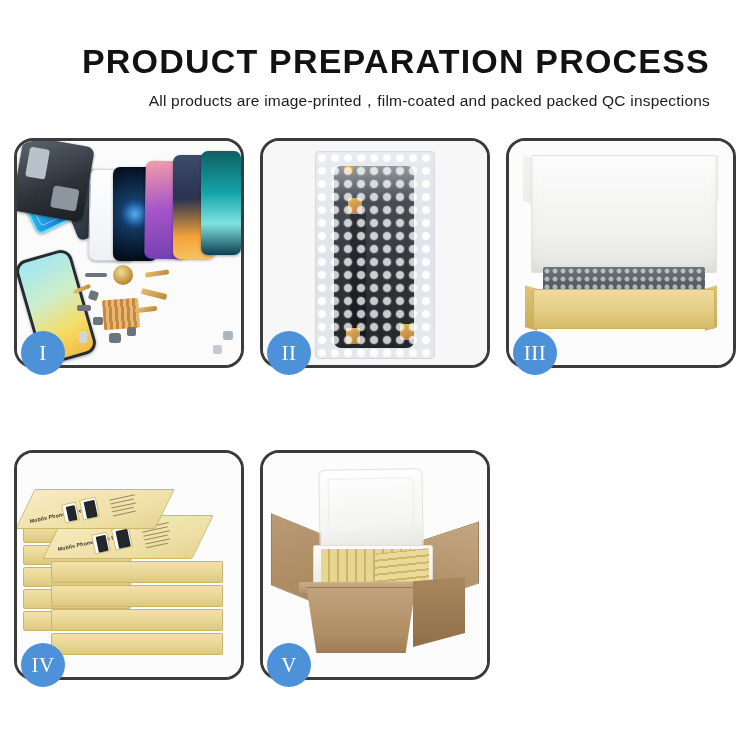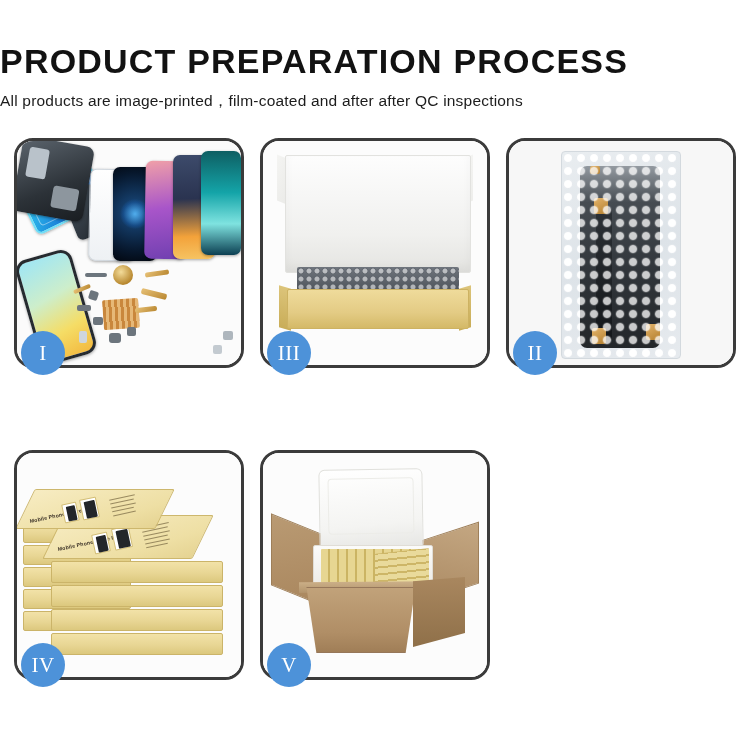--- a/index.html
+++ b/index.html
@@ -9,21 +9,21 @@
     font-family: "Liberation Sans", sans-serif;
     overflow: hidden;
   }
   #page {
     position: relative;
     width: 750px; height: 750px;
     background: #ffffff;
   }
 
   
-  .header { position: absolute; top: 0; left: 0; width: 710px; text-align: left; }
+  .header { position: absolute; top: 0; left: 0; width: 710px; text-align: right; }
   .title {
     margin-top: 42px;
     font-size: 34px;
     font-weight: bold;
     letter-spacing: 1.2px;
     color: #121212;
     font-family: "Liberation Sans", sans-serif;
     white-space: nowrap;
   }
   .subtitle {
@@ -412,21 +412,21 @@
     border-radius: 1px;
   }
 </style>
 </head>
 <body>
 
 <div id="page">
 
   <div class="header">
     <div class="title">PRODUCT PREPARATION PROCESS</div>
-    <div class="subtitle">All products are image-printed，film-coated and after after QC inspections</div>
+    <div class="subtitle">All products are image-printed，film-coated and packed packed QC inspections</div>
   </div>
 
   <div class="grid">
 
     <div class="panel">
       <div class="panel-inner p1">
         <div class="ph ph-blue"></div>
         <div class="ph ph-back"></div>
         <div class="ph ph-white"></div>
         <div class="ph ph-dark"></div>
@@ -448,45 +448,45 @@
         <div class="chip-gold" style="left:124px;top:150px;width:26px;height:6px;transform:rotate(14deg);"></div>
         <div class="chip-gold" style="left:118px;top:166px;width:22px;height:5px;transform:rotate(-6deg);"></div>
         <div class="chip-gold" style="left:56px;top:146px;width:18px;height:4px;transform:rotate(-22deg);"></div>
         <div class="chip" style="left:206px;top:190px;width:10px;height:9px;background:#aeb6bd;"></div>
         <div class="chip" style="left:196px;top:204px;width:9px;height:9px;background:#c3cad0;"></div>
       </div>
       <div class="badge">I</div>
     </div>
 
     <div class="panel">
-      <div class="panel-inner p3">
-        <div class="lid-flap-l"></div>
-        <div class="lid-flap-r"></div>
-        <div class="lid-back"></div>
-        <div class="box-bubble-fill"></div>
-        <div class="box-side-l"></div>
-        <div class="box-side-r"></div>
-        <div class="box-front"></div>
-      </div>
-      <div class="badge">III</div>
-    </div>
-
-    <div class="panel">
       <div class="panel-inner p2">
         <div class="bubble-bag">
           <div class="bag-screen"></div>
           <div class="bag-flex"></div>
           <div class="bag-tab" style="left:32px;top:46px;"></div>
           <div class="bag-tab" style="left:28px;top:14px;width:10px;height:8px;"></div>
           <div class="bag-tab" style="left:30px;top:176px;"></div>
           <div class="bag-tab" style="left:84px;top:172px;"></div>
           <div class="bubble-overlay"></div>
         </div>
       </div>
       <div class="badge">II</div>
+    </div>
+
+    <div class="panel">
+      <div class="panel-inner p3">
+        <div class="lid-flap-l"></div>
+        <div class="lid-flap-r"></div>
+        <div class="lid-back"></div>
+        <div class="box-bubble-fill"></div>
+        <div class="box-side-l"></div>
+        <div class="box-side-r"></div>
+        <div class="box-front"></div>
+      </div>
+      <div class="badge">III</div>
     </div>
 
     <div class="panel">
       <div class="panel-inner p4">
         <div class="stack">
 
           <div class="sbox" style="left:0px;top:52px;width:108px;height:20px;"></div>
           <div class="sbox" style="left:0px;top:74px;width:108px;height:20px;"></div>
           <div class="sbox" style="left:0px;top:96px;width:108px;height:20px;"></div>
           <div class="sbox" style="left:0px;top:118px;width:108px;height:20px;"></div>

